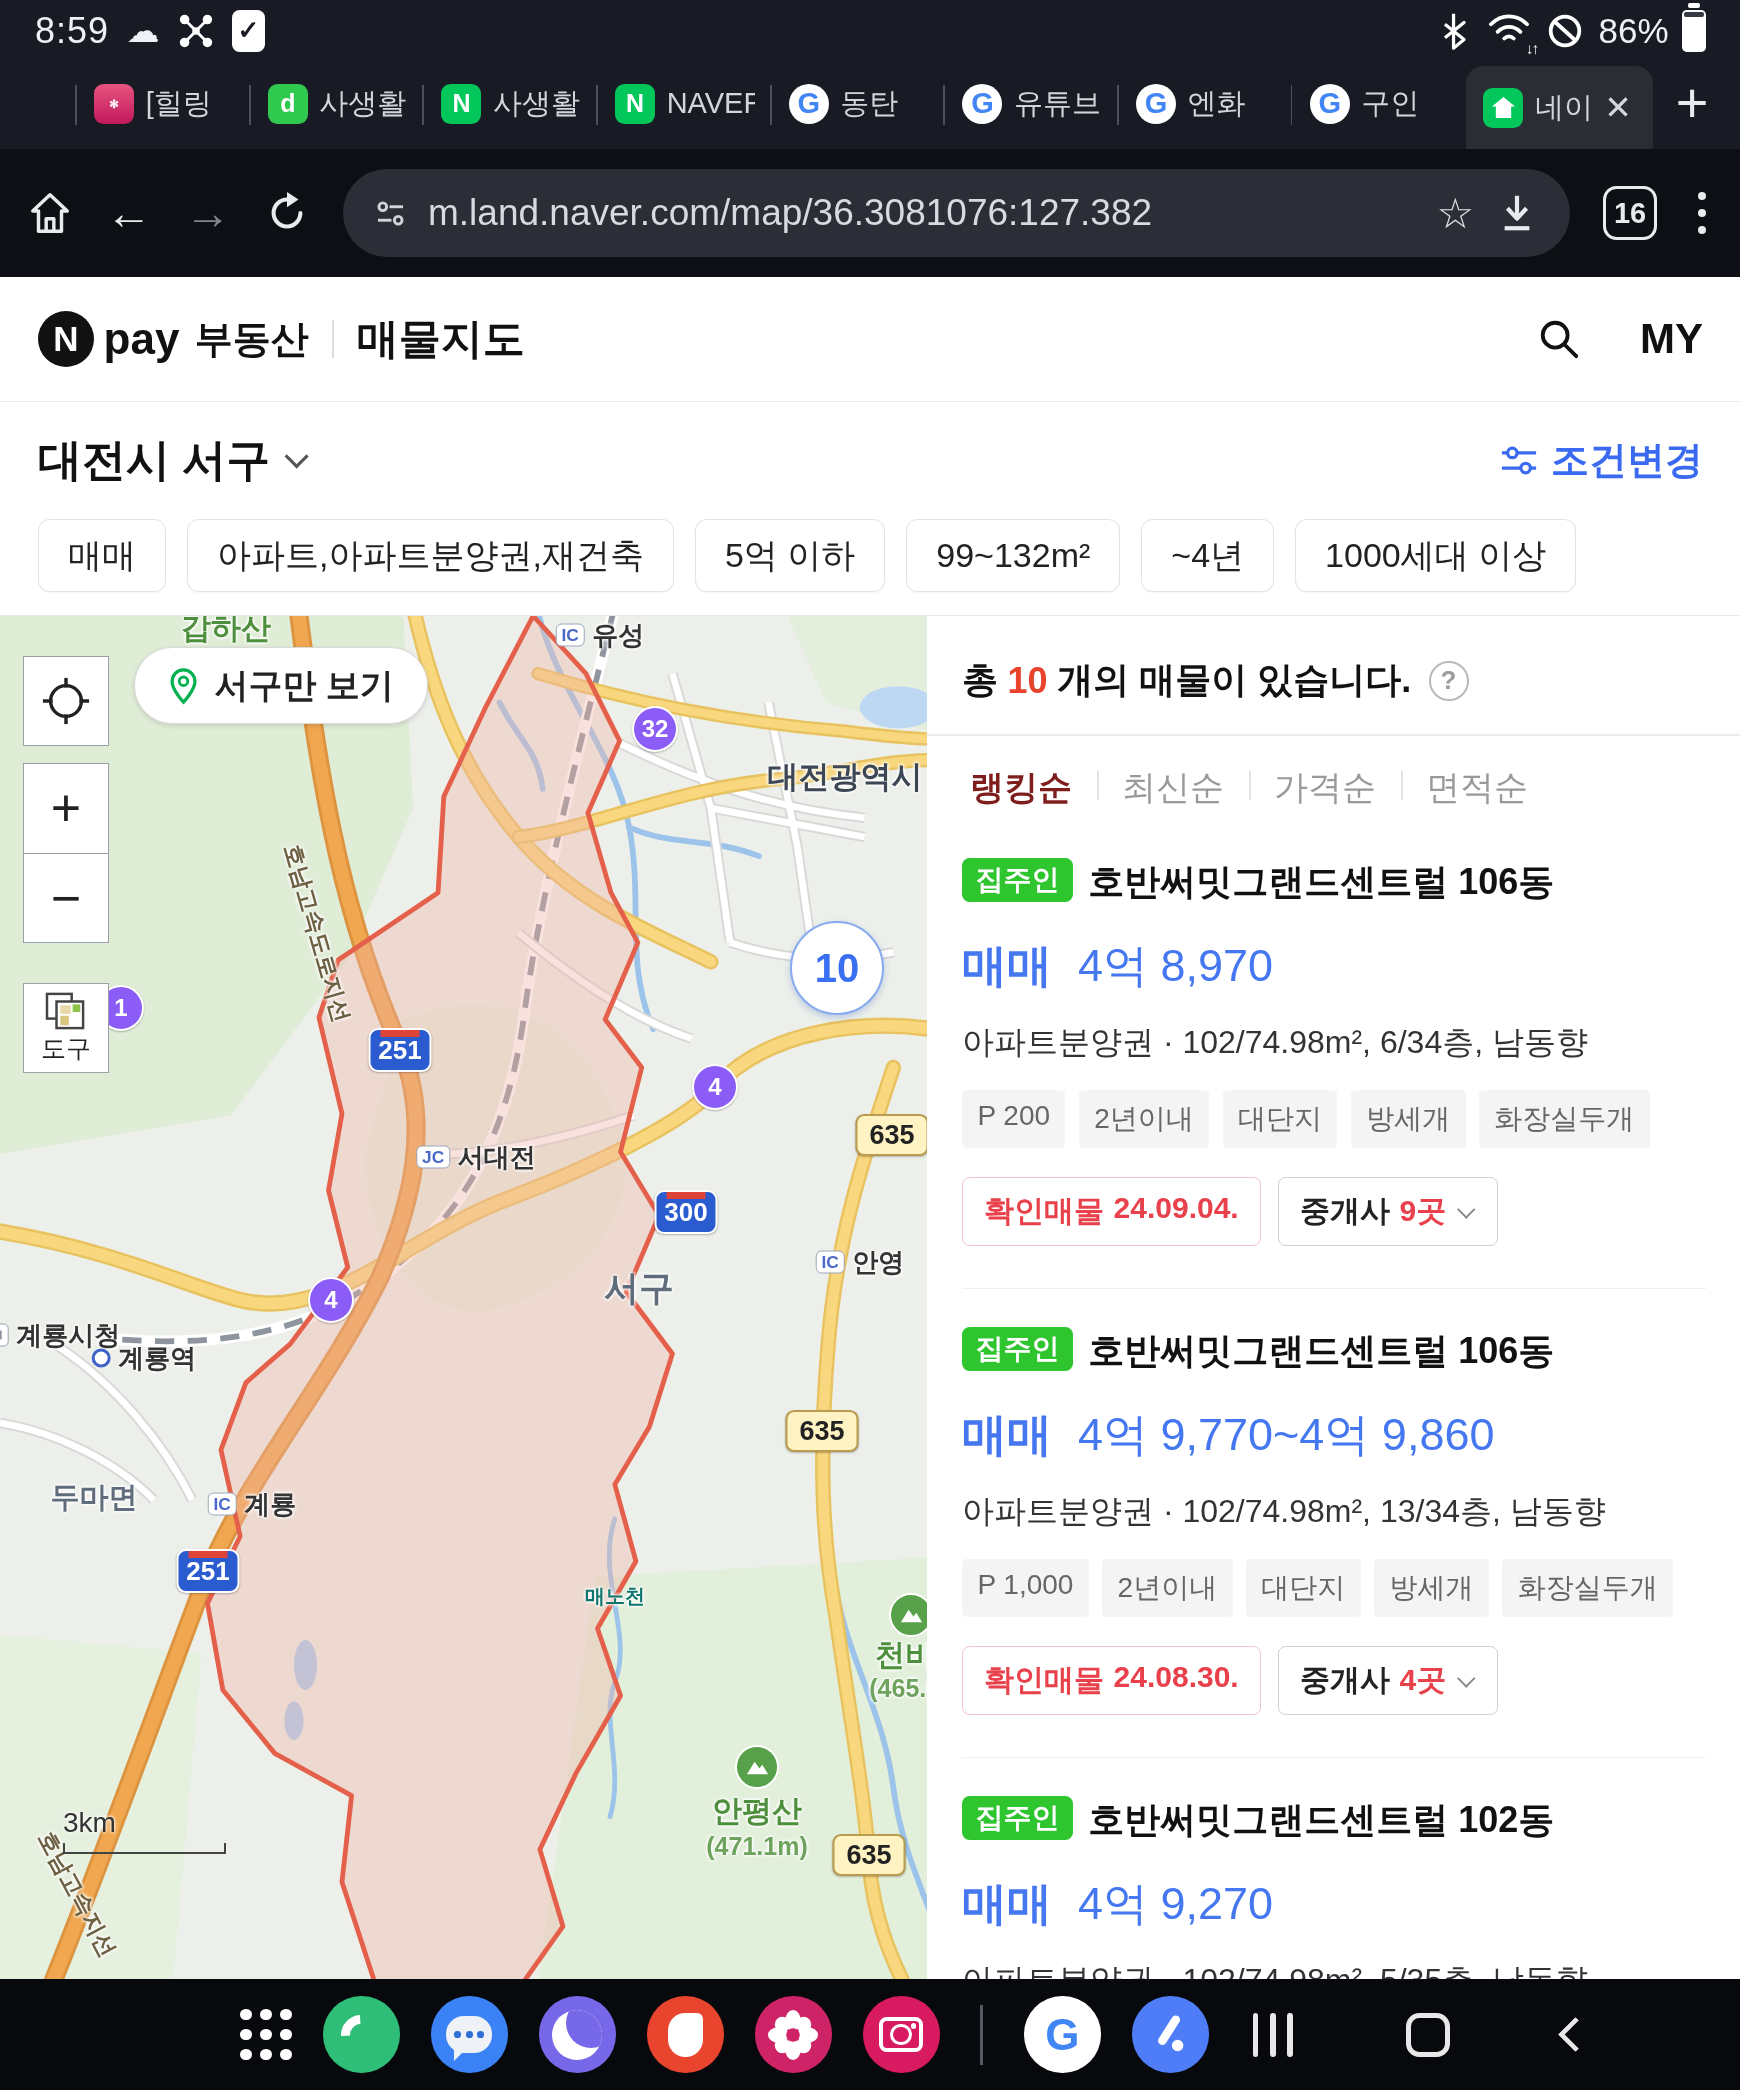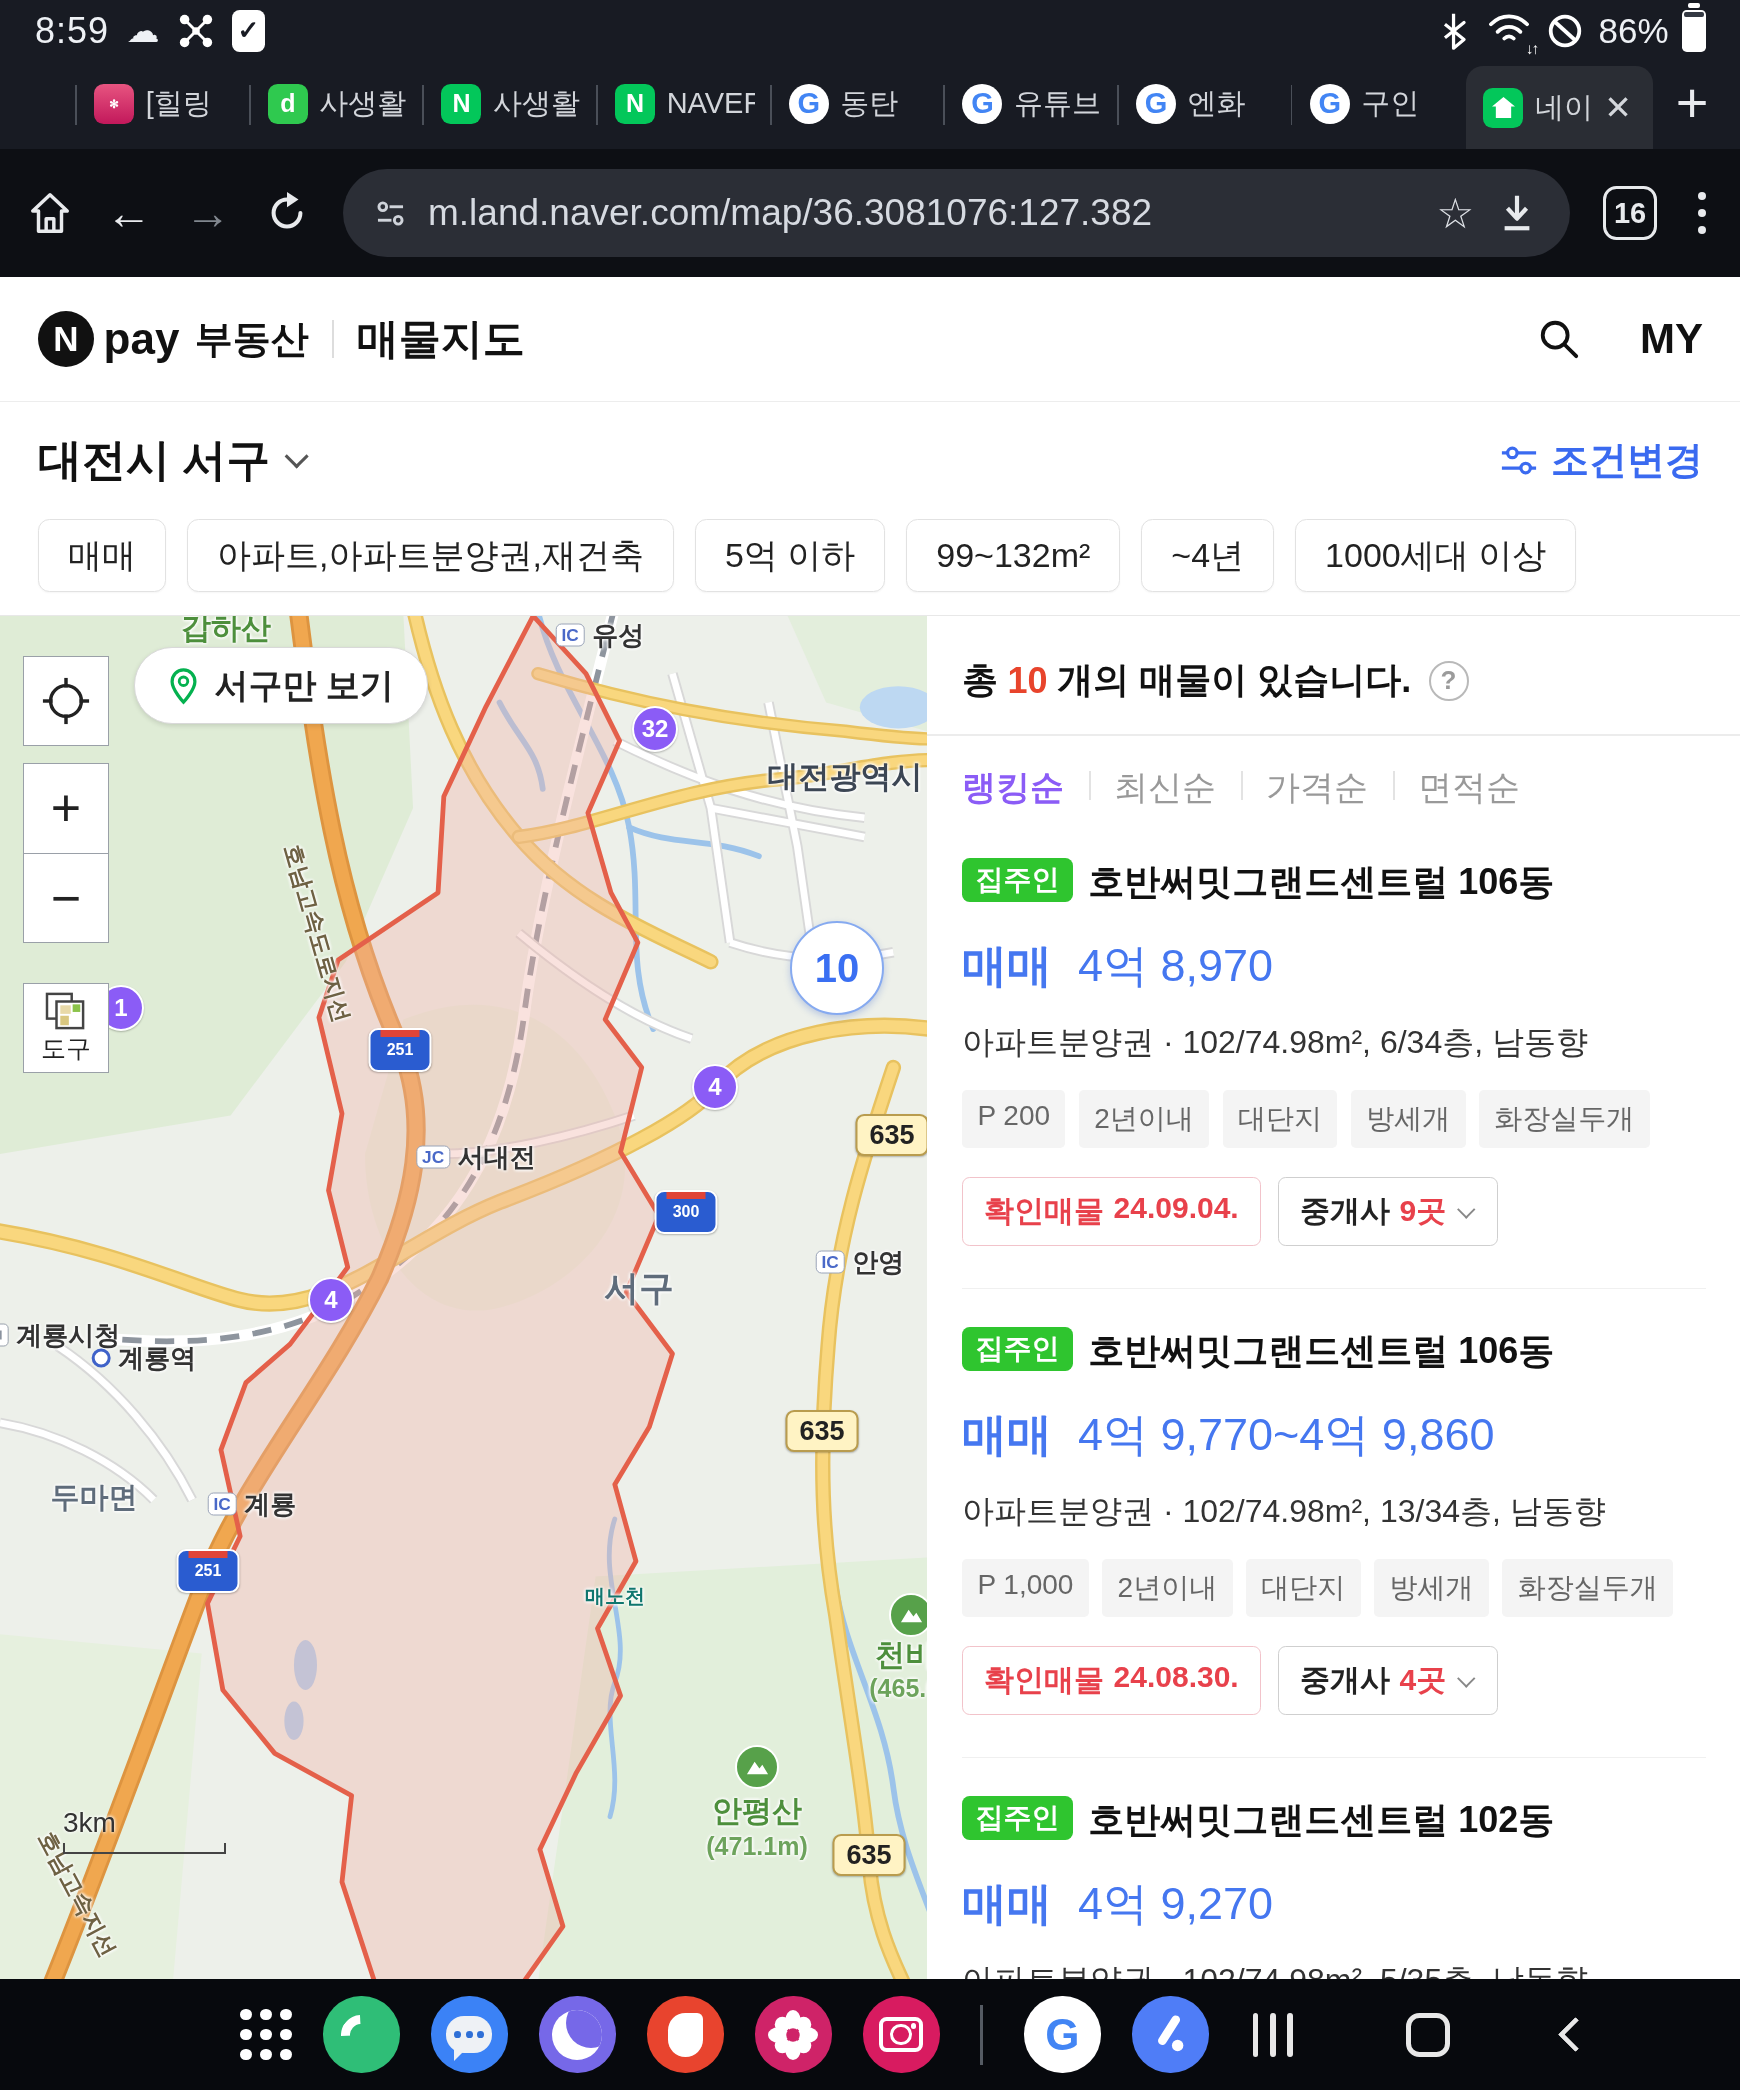--- a/index.html
+++ b/index.html
@@ -100,21 +100,21 @@
   .station-dot { width:19px; height:19px; border:3.8px solid #3f62c9; background:#fff; border-radius:50%; display:inline-block; }
   .cityhall-dot { width:23px; height:23px; border:1.9px solid #98a0ac; background:#fff; border-radius:4.8px; display:inline-flex; align-items:center; justify-content:center; }
   .cityhall-dot i { width:9.6px; height:9.6px; background:#8a929e; display:block; }
 
   .shield { position:absolute; transform:translate(-50%,-50%); display:flex;
     align-items:center; justify-content:center; color:#fff; font-weight:800;
     box-shadow:0 1px 1.9px rgba(0,0,0,.25); }
   .shield.circle-blue { width:46px; height:46px; border-radius:50%; background:#8b5cf6;
     border:2.9px solid #fff; font-size:24px; }
   .shield.hex-blue { width:63px; height:44px; border-radius:9.6px; background:#2a5cd0;
-    border:2.9px solid #fff; font-size:16px; position:absolute; overflow:hidden; }
+    border:2.9px solid #fff; font-size:26px; position:absolute; overflow:hidden; }
   .shield.hex-blue::before { content:""; position:absolute; top:0; left:9.6px; right:9.6px; height:6.7px; background:#e04438; }
   .shield.rect-yellow { width:73px; height:42px; border-radius:8.6px; background:#fff3c4;
     border:2.9px solid #b99c4e; color:#222; font-size:27px; }
 
   .mtn-icon { position:absolute; transform:translate(-50%,-50%); width:44px; height:44px;
     background:#57a14a; border:2.9px solid #fff; border-radius:50%; display:flex; align-items:center; justify-content:center; }
 
   .map-btn-col { position:absolute; left:23px; top:40px; width:86px; }
   .map-btn { width:86px; height:90px; background:#fff; border:1.9px solid #9aa0a8;
     display:flex; align-items:center; justify-content:center; flex-direction:column; }
@@ -141,21 +141,21 @@
   .listing-pane { flex:1; overflow:hidden; padding:0 35px; }
   .summary { display:flex; align-items:center; gap:9.6px; padding:40px 0 29px; }
   .summary b { font-size:36px; color:#111; font-weight:800; }
   .summary .cnt { font-size:36px; color:#e8442c; font-weight:700; }
   .help-circle { width:40px; height:40px; border:2.9px solid #b9b9b9; border-radius:50%;
     color:#9b9b9b; font-size:26px; font-weight:700; display:flex; align-items:center;
     justify-content:center; margin-left:7.7px; }
   .panel-divider { height:1.9px; background:#ececec; margin:0 -35px; }
   .sort-row { display:flex; align-items:center; padding:29px 0 9.6px; }
   .sort-item { font-size:34px; color:#999; padding:0 25px; position:relative; }
-  .sort-item:first-child { padding-left:0; color:#8b5cf6; font-weight:800; }
+  .sort-item:first-child { padding-left:0; color:#7f1d1d; font-weight:800;margin-left:8px; }
   .sort-item + .sort-item::before { content:""; position:absolute; left:0; top:5.8px; width:1.9px; height:29px; background:#e3e3e3; }
 
   .listing { padding:38px 0 42px; border-bottom:1.9px solid #f0f0f0; }
   .listing:last-child { border-bottom:none; }
   .title-row { display:flex; align-items:flex-start; gap:15.4px; }
   .owner-badge { background:#2fc52f; color:#fff; font-size:28px; font-weight:700;
     border-radius:7.7px; padding:7.7px 13.4px; line-height:1; }
   .listing-title { font-size:36px; font-weight:800; color:#111; }
   .price-row { margin-top:29px; font-size:45px; color:#4577f0; }
   .price-row .trade { font-weight:800; margin-right:13.4px; }

